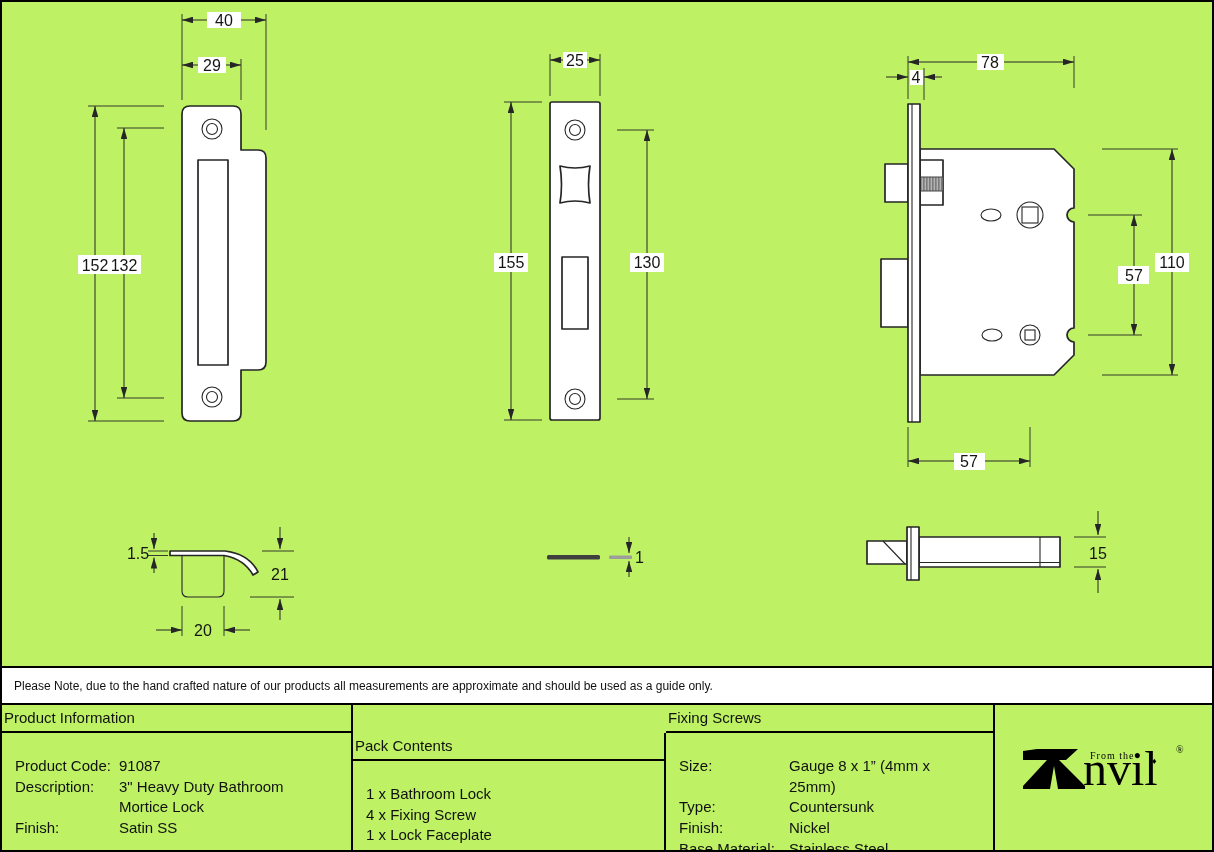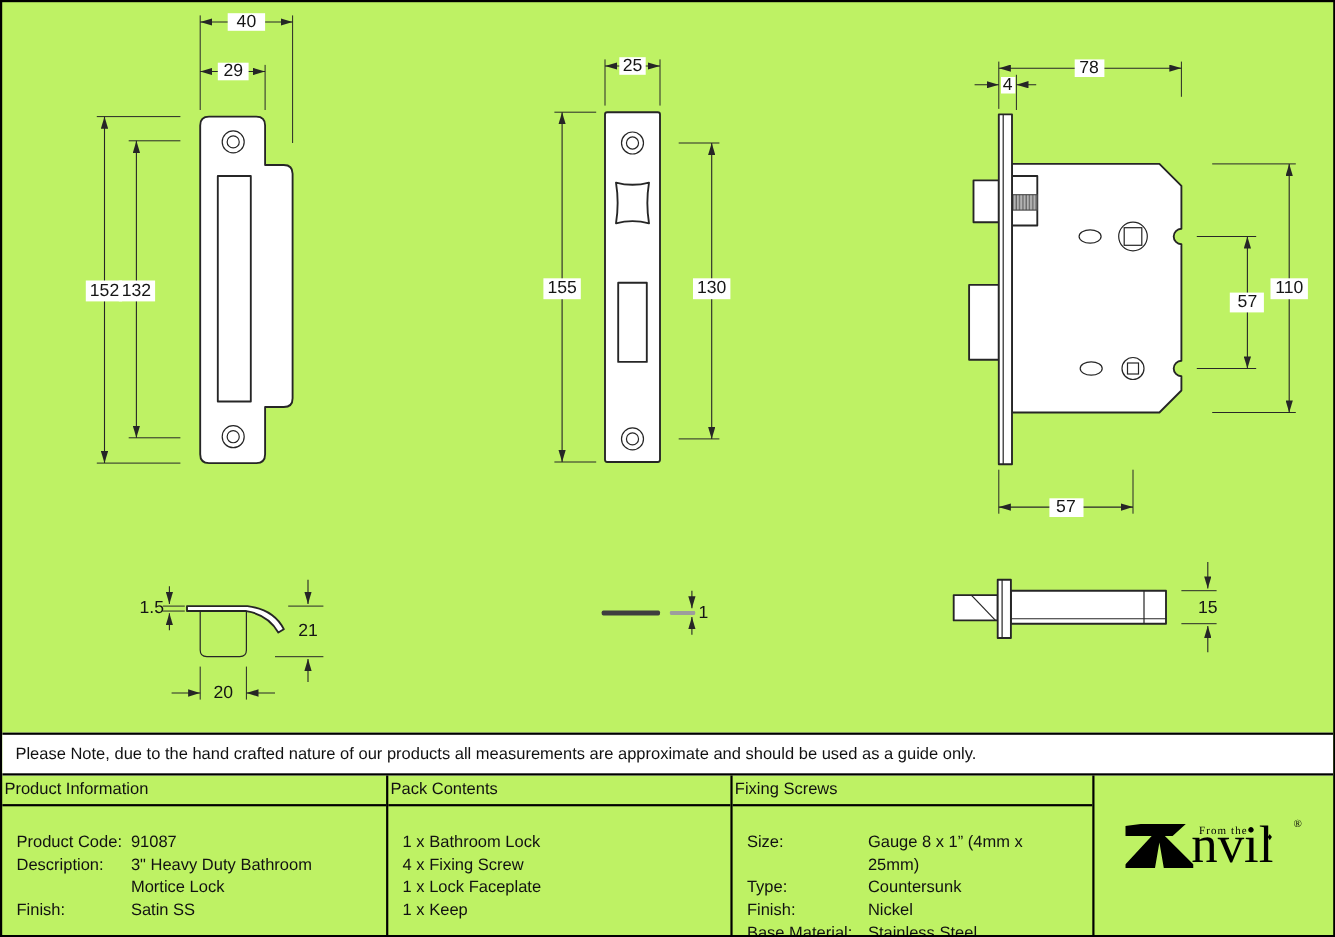--- a/index.html
+++ b/index.html
@@ -17,26 +17,26 @@
   .bg    { fill:#ffffff; stroke:none; }
   .dimtext { font-family:"Liberation Sans","DejaVu Sans",sans-serif; font-size:16px; fill:#151515;
              text-anchor:middle; dominant-baseline:central; }
   .dimtext.as { text-anchor:start; }
   .barDark  { fill:#3f3f3f; }
   .barLight { fill:#9d9d9d; }
 
   .note-row {
     position:absolute; left:0; right:0; top:664px; height:39px; box-sizing:border-box;
     border-top:2px solid #000; border-bottom:2px solid #000;
-    display:flex; align-items:center; padding:0 12px; font-size:15px; background:#fff;
+    display:flex; align-items:center; padding:0 12px; font-size:12px; background:#fff;
   }
   .info-table { position:absolute; left:0; right:0; top:703px; bottom:0; display:flex; }
   .col { box-sizing:border-box; border-right:2px solid #000; }
   .col-1 { width:351px; }
-  .col-2 { width:313px; }
+  .col-2 { width:313px;margin-top:28px; }
   .col-3 { width:329px; }
   .col-4 { flex:1; border-right:none; position:relative; }
   .col-header {
     height:28px; line-height:26px; box-sizing:border-box; border-bottom:2px solid #000;
     padding-left:2px; font-size:15px;
   }
   .col-body { padding:23px 13px 0 13px; font-size:15px; }
   .kv-row { display:flex; line-height:20.7px; }
   .kv-label { width:104px; flex:none; }
   .col-3 .kv-label { width:110px; }

